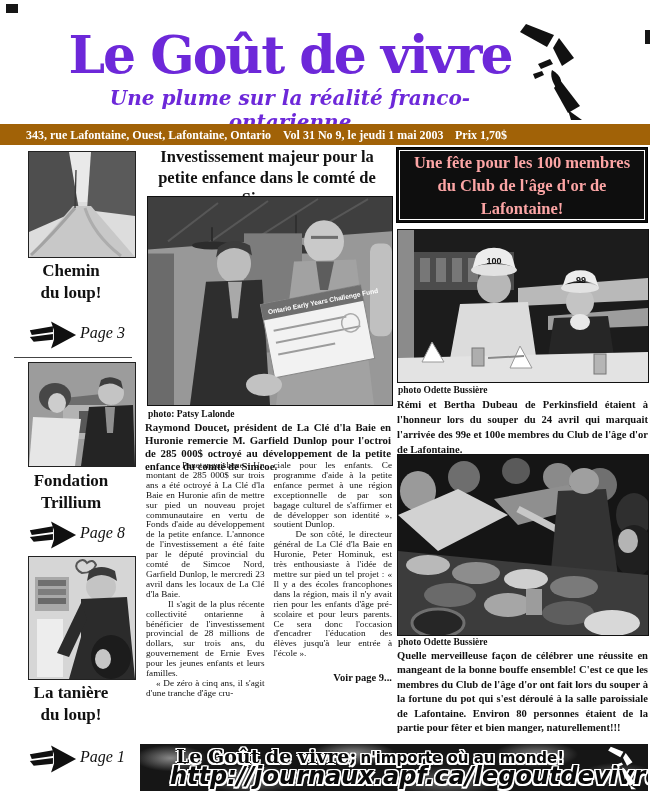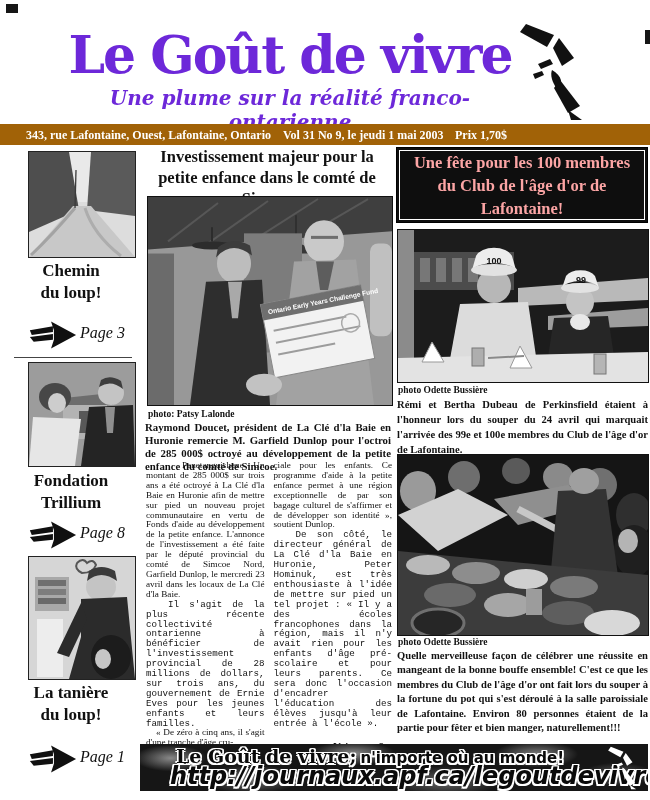--- a/index.html
+++ b/index.html
@@ -26,21 +26,21 @@
   
   .mid-head{position:absolute;left:142px;top:146px;width:250px;text-align:center;
       font-weight:bold;font-size:16.5px;line-height:21px;}
   .mid-photo{position:absolute;left:147px;top:196px;width:244px;height:208px;border:1px solid #111;background:#9a9a9a;}
   .mid-credit{position:absolute;left:148px;top:409px;font-size:9.5px;font-weight:bold;}
   .mid-lead{position:absolute;left:145px;top:421px;width:246px;font-weight:bold;font-size:10.8px;
       line-height:13px;text-align:justify;}
   .mid-body{position:absolute;left:146px;top:461px;width:246px;display:flex;gap:9px;}
   .mid-col{width:119px;font-size:9.2px;line-height:9.9px;text-align:justify;}
   .mid-col p{margin:0;}
-  .ind1{text-indent:36px;} .ind2{text-indent:22px;font-family:Liberation Mono, monospace;} .ind3{text-indent:10px;}
+  .ind1{text-indent:36px;} .ind2{text-indent:22px;} .ind3{text-indent:10px;}
   .voir{margin-top:14px;text-align:right;font-weight:bold;font-size:10.5px;}
   
   .fete-box{position:absolute;left:396px;top:147px;width:252px;height:76px;background:#0e0e0e;
       border:1px solid #000;box-sizing:border-box;padding:2px;}
   .fete-inner{width:100%;height:100%;border:1px solid #fff;box-sizing:border-box;display:flex;
       align-items:center;justify-content:center;text-align:center;color:#fca5a5;font-weight:bold;
       font-size:16.5px;line-height:23px;padding:0 6px;}
   .r-photo{position:absolute;left:397px;width:250px;border:1px solid #111;background:#222;}
   .r-credit{position:absolute;left:398px;font-size:9.5px;font-weight:bold;}
   .r-cap{position:absolute;left:397px;width:251px;font-weight:bold;font-size:10.6px;line-height:15px;

